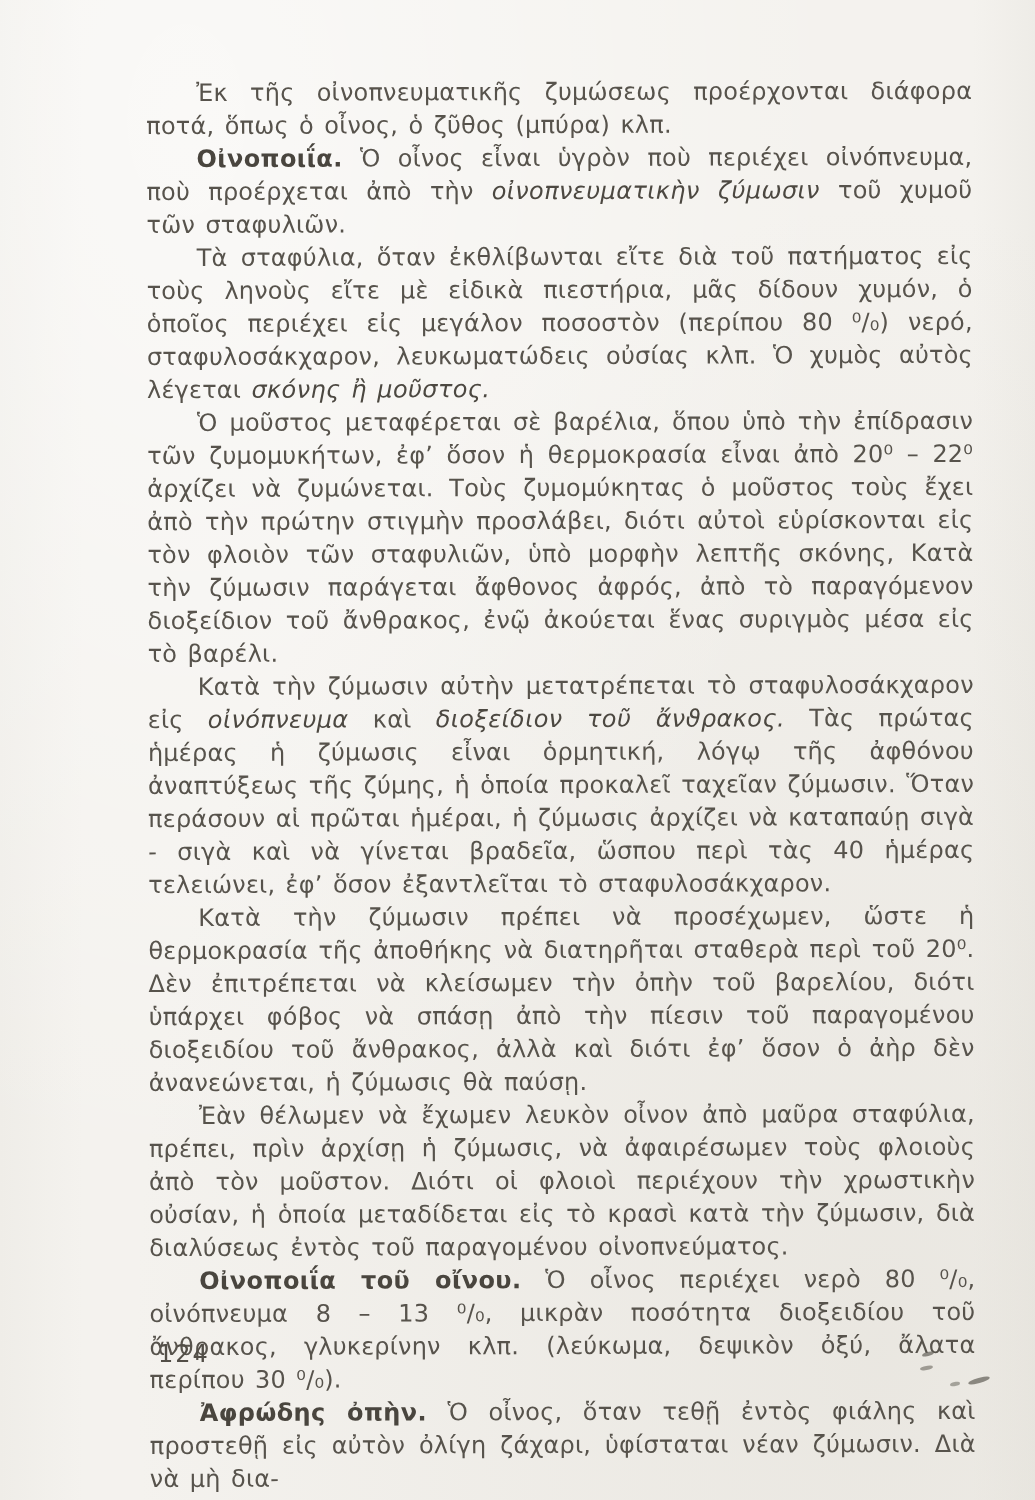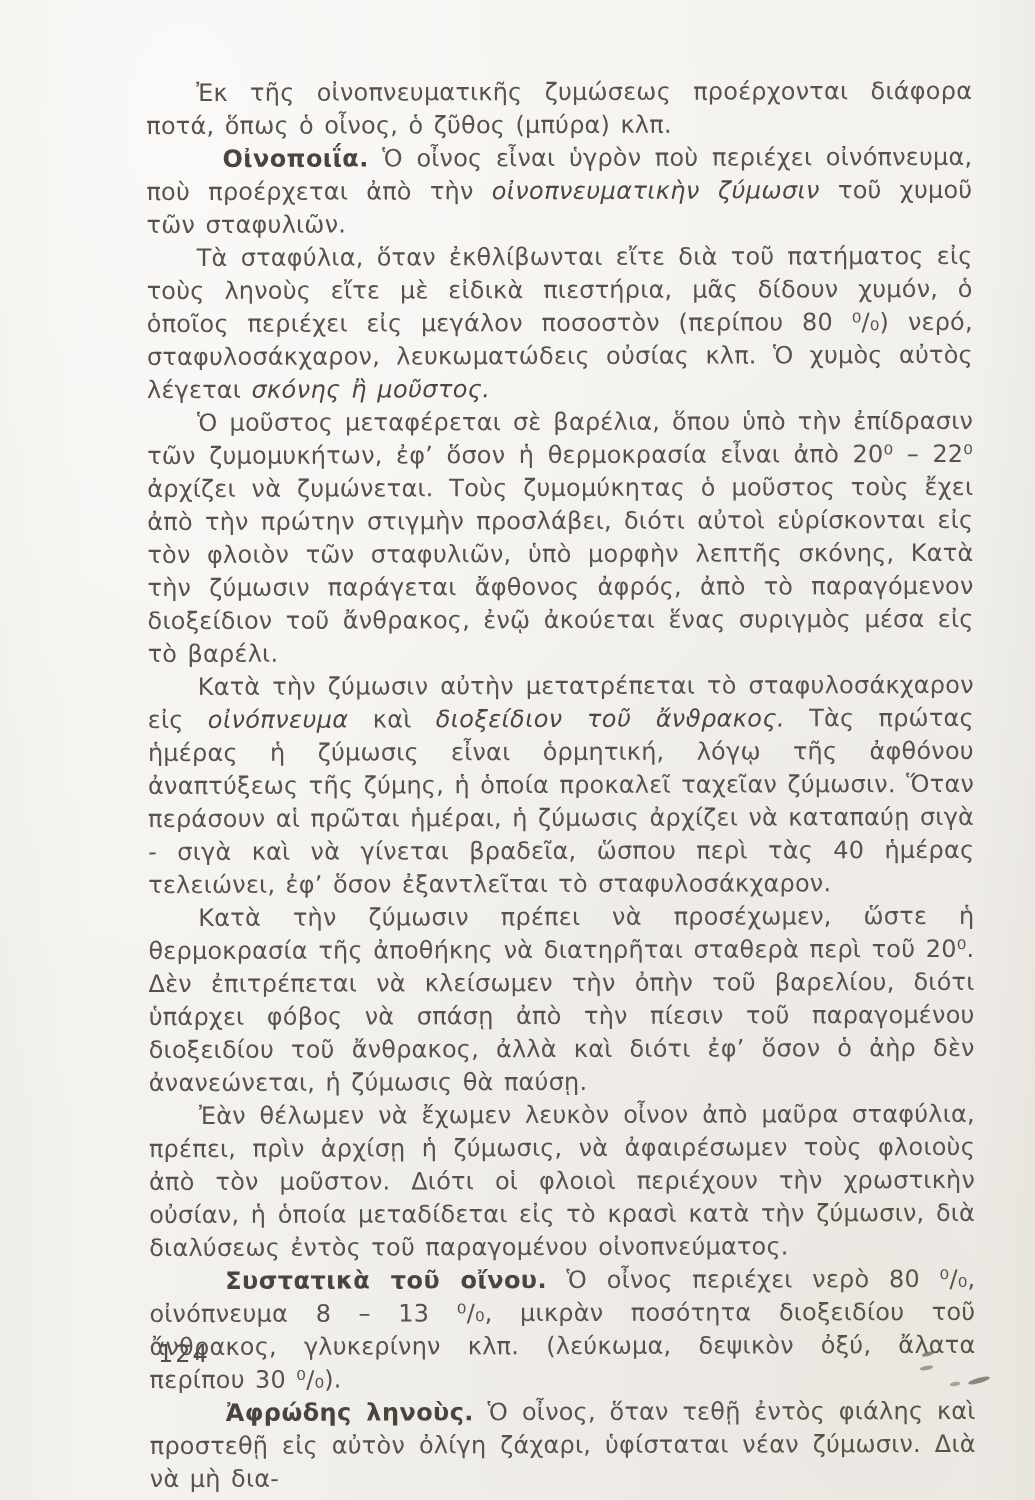--- a/index.html
+++ b/index.html
@@ -37,21 +37,20 @@
     color: #57534c;
     letter-spacing: 0.2px;
     word-spacing: 2.5px;
     text-rendering: optimizeLegibility;
   }
   .run-n { font-weight: 400; }
   .run-b {
     font-weight: 700;
     color: #49453e;
     letter-spacing: 0.4px;
-    margin-left: 26px;
   }
   .run-bi {
     font-weight: 400;
     font-style: italic;
     color: #4c4841;
     letter-spacing: 0.4px;
   }
   .page-number {
     position: absolute;
     left: 158px;
@@ -77,22 +76,22 @@
 <div class="page">
 
   <div class="content" id="text-block">
       <p class="para"><span class="run-n">Ἐκ τῆς οἰνοπνευματικῆς ζυμώσεως προέρχονται διάφορα ποτά, ὅπως ὁ οἶνος, ὁ ζῦθος (μπύρα) κλπ.</span></p>
       <p class="para"><span class="run-b">Οἰνοποιΐα.</span><span class="run-n"> Ὁ οἶνος εἶναι ὑγρὸν ποὺ περιέχει οἰνόπνευμα, ποὺ προέρχεται ἀπὸ τὴν </span><span class="run-bi">οἰνοπνευματικὴν ζύμωσιν</span><span class="run-n"> τοῦ χυμοῦ τῶν σταφυλιῶν.</span></p>
       <p class="para"><span class="run-n">Τὰ σταφύλια, ὅταν ἐκθλίβωνται εἴτε διὰ τοῦ πατήματος εἰς τοὺς ληνοὺς εἴτε μὲ εἰδικὰ πιεστήρια, μᾶς δίδουν χυμόν, ὁ ὁποῖος περιέχει εἰς μεγάλον ποσοστὸν (περίπου 80 ⁰/₀) νερό, σταφυλοσάκχαρον, λευκωματώδεις οὐσίας κλπ. Ὁ χυμὸς αὐτὸς λέγεται </span><span class="run-bi">σκόνης ἢ μοῦστος.</span></p>
       <p class="para"><span class="run-n">Ὁ μοῦστος μεταφέρεται σὲ βαρέλια, ὅπου ὑπὸ τὴν ἐπίδρασιν τῶν ζυμομυκήτων, ἐφ’ ὅσον ἡ θερμοκρασία εἶναι ἀπὸ 20⁰ – 22⁰ ἀρχίζει νὰ ζυμώνεται. Τοὺς ζυμομύκητας ὁ μοῦστος τοὺς ἔχει ἀπὸ τὴν πρώτην στιγμὴν προσλάβει, διότι αὐτοὶ εὑρίσκονται εἰς τὸν φλοιὸν τῶν σταφυλιῶν, ὑπὸ μορφὴν λεπτῆς σκόνης, Κατὰ τὴν ζύμωσιν παράγεται ἄφθονος ἀφρός, ἀπὸ τὸ παραγόμενον διοξείδιον τοῦ ἄνθρακος, ἐνῷ ἀκούεται ἕνας συριγμὸς μέσα εἰς τὸ βαρέλι.</span></p>
       <p class="para"><span class="run-n">Κατὰ τὴν ζύμωσιν αὐτὴν μετατρέπεται τὸ σταφυλοσάκχαρον εἰς </span><span class="run-bi">οἰνόπνευμα</span><span class="run-n"> καὶ </span><span class="run-bi">διοξείδιον τοῦ ἄνϑρακος.</span><span class="run-n"> Τὰς πρώτας ἡμέρας ἡ ζύμωσις εἶναι ὁρμητική, λόγῳ τῆς ἀφθόνου ἀναπτύξεως τῆς ζύμης, ἡ ὁποία προκαλεῖ ταχεῖαν ζύμωσιν. Ὅταν περάσουν αἱ πρῶται ἡμέραι, ἡ ζύμωσις ἀρχίζει νὰ καταπαύῃ σιγὰ - σιγὰ καὶ νὰ γίνεται βραδεῖα, ὥσπου περὶ τὰς 40 ἡμέρας τελειώνει, ἐφ’ ὅσον ἐξαντλεῖται τὸ σταφυλοσάκχαρον.</span></p>
       <p class="para"><span class="run-n">Κατὰ τὴν ζύμωσιν πρέπει νὰ προσέχωμεν, ὥστε ἡ θερμοκρασία τῆς ἀποθήκης νὰ διατηρῆται σταθερὰ περὶ τοῦ 20⁰. Δὲν ἐπιτρέπεται νὰ κλείσωμεν τὴν ὀπὴν τοῦ βαρελίου, διότι ὑπάρχει φόβος νὰ σπάσῃ ἀπὸ τὴν πίεσιν τοῦ παραγομένου διοξειδίου τοῦ ἄνθρακος, ἀλλὰ καὶ διότι ἐφ’ ὅσον ὁ ἀὴρ δὲν ἀνανεώνεται, ἡ ζύμωσις θὰ παύσῃ.</span></p>
       <p class="para"><span class="run-n">Ἐὰν θέλωμεν νὰ ἔχωμεν λευκὸν οἶνον ἀπὸ μαῦρα σταφύλια, πρέπει, πρὶν ἀρχίσῃ ἡ ζύμωσις, νὰ ἀφαιρέσωμεν τοὺς φλοιοὺς ἀπὸ τὸν μοῦστον. Διότι οἱ φλοιοὶ περιέχουν τὴν χρωστικὴν οὐσίαν, ἡ ὁποία μεταδίδεται εἰς τὸ κρασὶ κατὰ τὴν ζύμωσιν, διὰ διαλύσεως ἐντὸς τοῦ παραγομένου οἰνοπνεύματος.</span></p>
-      <p class="para"><span class="run-b">Συστατικὰ τοῦ οἴνου.</span><span class="run-n"> Ὁ οἶνος περιέχει νερὸ 80 ⁰/₀, οἰνόπνευμα 8 – 13 ⁰/₀, μικρὰν ποσότητα διοξειδίου τοῦ ἄνθρακος, γλυκερίνην κλπ. (λεύκωμα, δεψικὸν ὀξύ, ἄλατα περίπου 30 ⁰/₀).</span></p>
-      <p class="para"><span class="run-b">Ἀφρώδης ληνοὺς.</span><span class="run-n"> Ὁ οἶνος, ὅταν τεθῇ ἐντὸς φιάλης καὶ προστεθῇ εἰς αὐτὸν ὀλίγη ζάχαρι, ὑφίσταται νέαν ζύμωσιν. Διὰ νὰ μὴ δια-</span></p>
+      <p class="para"><span class="run-b">Οἰνοποιΐα τοῦ οἴνου.</span><span class="run-n"> Ὁ οἶνος περιέχει νερὸ 80 ⁰/₀, οἰνόπνευμα 8 – 13 ⁰/₀, μικρὰν ποσότητα διοξειδίου τοῦ ἄνθρακος, γλυκερίνην κλπ. (λεύκωμα, δεψικὸν ὀξύ, ἄλατα περίπου 30 ⁰/₀).</span></p>
+      <p class="para"><span class="run-b">Ἀφρώδης ὀπὴν.</span><span class="run-n"> Ὁ οἶνος, ὅταν τεθῇ ἐντὸς φιάλης καὶ προστεθῇ εἰς αὐτὸν ὀλίγη ζάχαρι, ὑφίσταται νέαν ζύμωσιν. Διὰ νὰ μὴ δια-</span></p>
     </div>
 
   <div class="page-number">124</div>
 
   <div class="ink-smudge smudge-1"></div>
   <div class="ink-smudge smudge-2"></div>
   <div class="ink-smudge smudge-3"></div>
   <div class="ink-smudge smudge-4"></div>
 
 </div>

